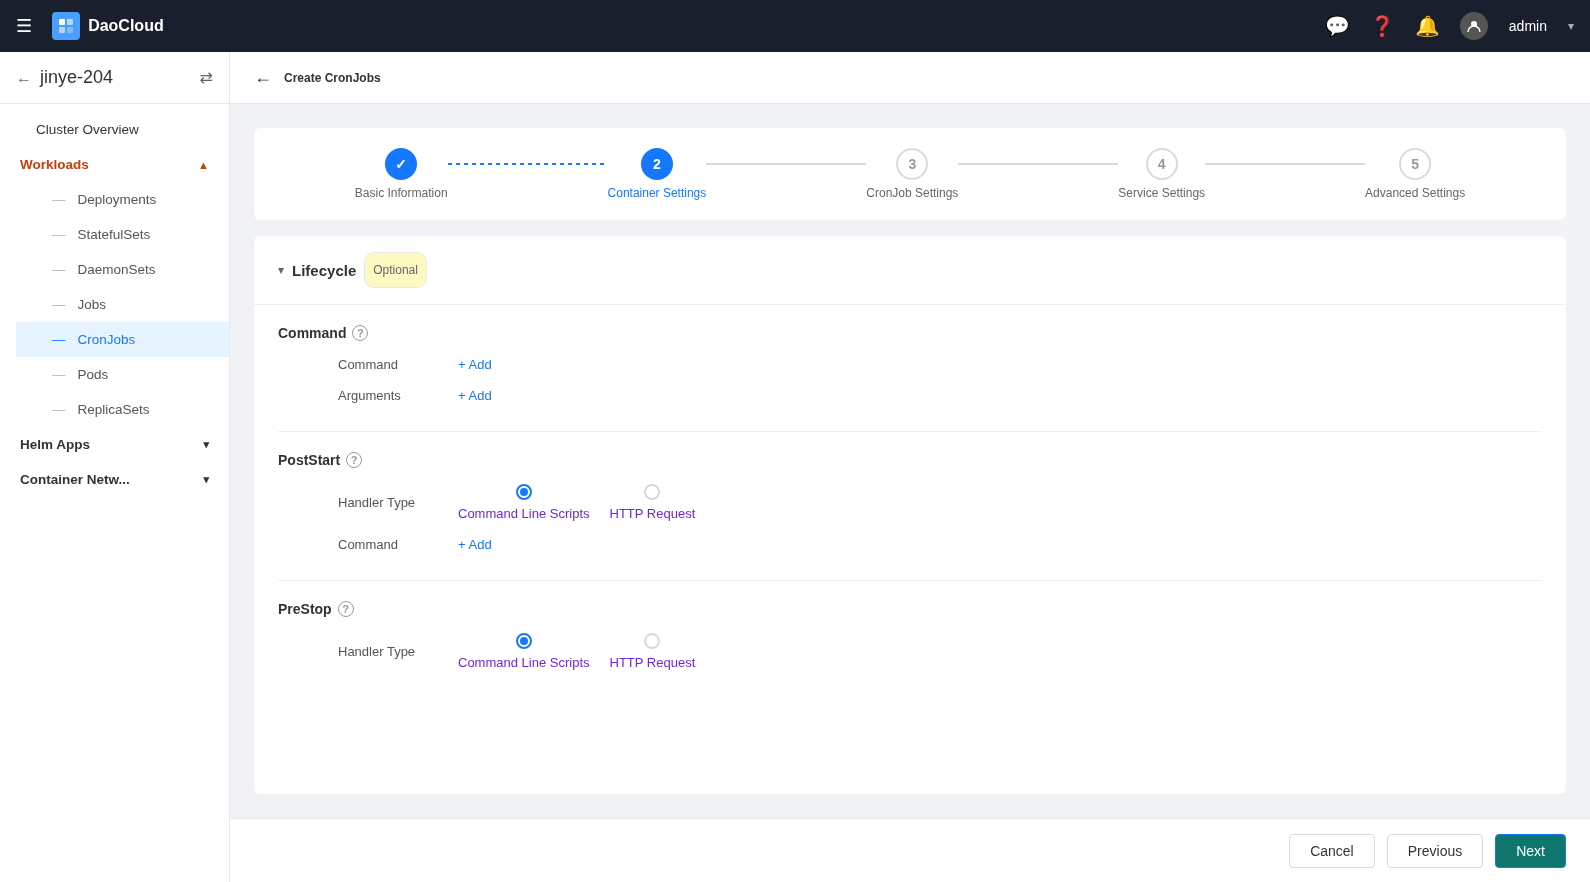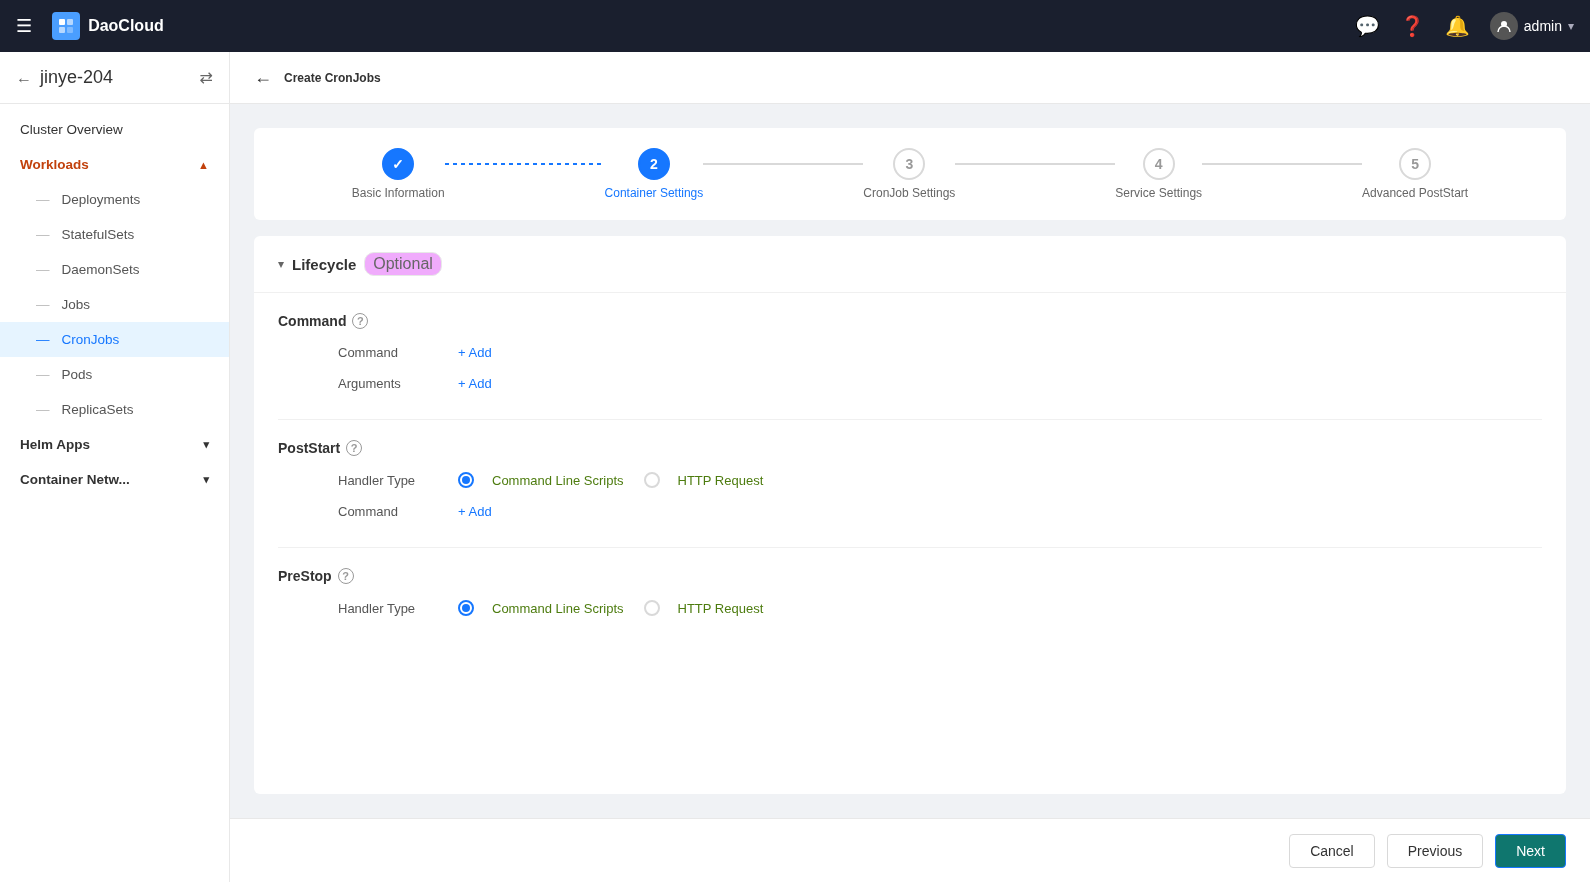--- a/index.html
+++ b/index.html
@@ -13,21 +13,21 @@
       align-items: center;
       padding: 0 16px;
       flex-shrink: 0;
       gap: 12px;
     }
     .topnav-hamburger { color: #fff; font-size: 18px; cursor: pointer; margin-right: 8px; }
     .topnav-logo { display: flex; align-items: center; gap: 8px; color: #fff; font-size: 16px; font-weight: 600; }
     .topnav-logo-icon { width: 28px; height: 28px; background: #4a9eff; border-radius: 4px; display: flex; align-items: center; justify-content: center; }
     .topnav-spacer { flex: 1; }
     .topnav-icon { color: #aab; font-size: 20px; cursor: pointer; margin-left: 8px; }
-    .topnav-user { display: flex; align-items: center; gap: 6px; color: #fff; cursor: pointer; margin-left: 8px; text-align: center; }
+    .topnav-user { display: flex; align-items: center; gap: 21px; color: #fff; cursor: pointer; margin-left: 8px; text-align: center; }
     .topnav-avatar { width: 28px; height: 28px; background: #555; border-radius: 50%; display: flex; align-items: center; justify-content: center; color: #fff; font-size: 13px; }
 
     
     .layout { display: flex; flex: 1; overflow: hidden; }
 
     
     .sidebar {
       width: 230px;
       background: #fff;
       border-right: 1px solid #e8e8e8;
@@ -48,20 +48,21 @@
     .sidebar-back { color: #666; cursor: pointer; font-size: 16px; }
     .sidebar-nav { flex: 1; overflow-y: auto; padding: 8px 0; }
     .sidebar-item {
       padding: 10px 20px;
       font-size: 13.5px;
       cursor: pointer;
       color: #333;
       display: flex;
       align-items: center;
       gap: 8px;
+      margin-left: 16px;
     }
     .sidebar-item.active { color: #1677ff; background: #e6f4ff; }
     .sidebar-item.sub { padding-left: 36px; color: #555; }
     .sidebar-item.sub.active { color: #1677ff; }
     .sidebar-group-header {
       padding: 10px 20px;
       font-size: 13.5px;
       font-weight: 600;
       cursor: pointer;
       display: flex;
@@ -147,24 +148,24 @@
       display: flex;
       align-items: center;
       gap: 8px;
       padding: 16px 24px;
       border-bottom: 1px solid #f0f0f0;
       cursor: pointer;
     }
     .section-toggle { color: #666; font-size: 12px; }
     .section-title { font-size: 15px; font-weight: 600; }
     .section-badge {
-      background: #f0abfc;
+      background: #fef9c3;
       color: #666;
-      font-size: 16px;
-      padding: 2px 8px;
+      font-size: 12px;
+      padding: 10px 8px;
       border-radius: 10px;
       border: 1px solid #e8e8e8;
     }
 
     .section-body { padding: 20px 24px; }
 
     .subsection { margin-bottom: 28px; }
     .subsection-title {
       font-size: 14px;
       font-weight: 600;
@@ -204,21 +205,21 @@
       gap: 4px;
       color: #1677ff;
       font-size: 13px;
       cursor: pointer;
       background: none;
       border: none;
       padding: 0;
     }
 
     .radio-group { display: flex; align-items: center; gap: 20px; }
-    .radio-option { display: flex; align-items: center; gap: 18px; cursor: pointer; font-size: 13px; color: #4d7c0f; }
+    .radio-option { display: flex; align-items: center; gap: 6px; cursor: pointer; font-size: 13px; color: #6d28d9; flex-direction: column; }
     .radio-circle {
       width: 16px;
       height: 16px;
       border-radius: 50%;
       border: 2px solid #d9d9d9;
       display: flex;
       align-items: center;
       justify-content: center;
     }
     .radio-circle.selected { border-color: #1677ff; }
@@ -384,21 +385,21 @@
 
         <div class="step">
           <div class="step-circle pending">4</div>
           <div class="step-label">Service Settings</div>
         </div>
 
         <div class="step-connector"></div>
 
         <div class="step">
           <div class="step-circle pending">5</div>
-          <div class="step-label">Advanced PostStart</div>
+          <div class="step-label">Advanced Settings</div>
         </div>
       </div>
 
       <div class="form-card">
 
         <div class="section-header">
           <span class="section-toggle">▾</span>
           <span class="section-title">Lifecycle</span>
           <span class="section-badge">Optional</span>
         </div>

